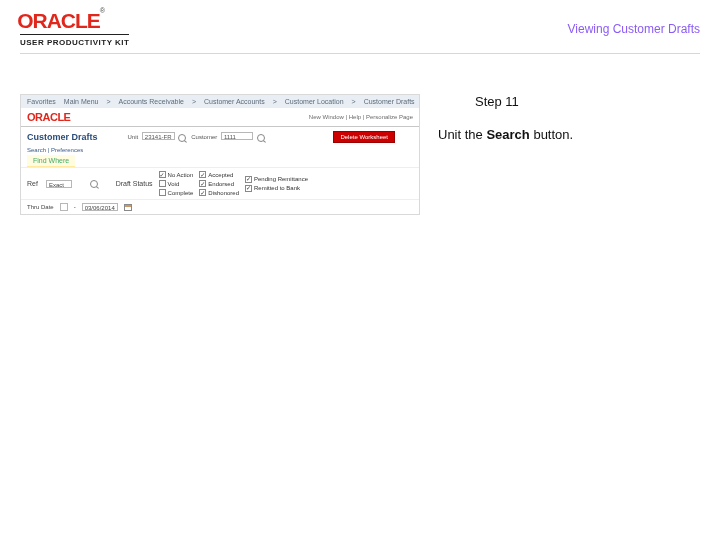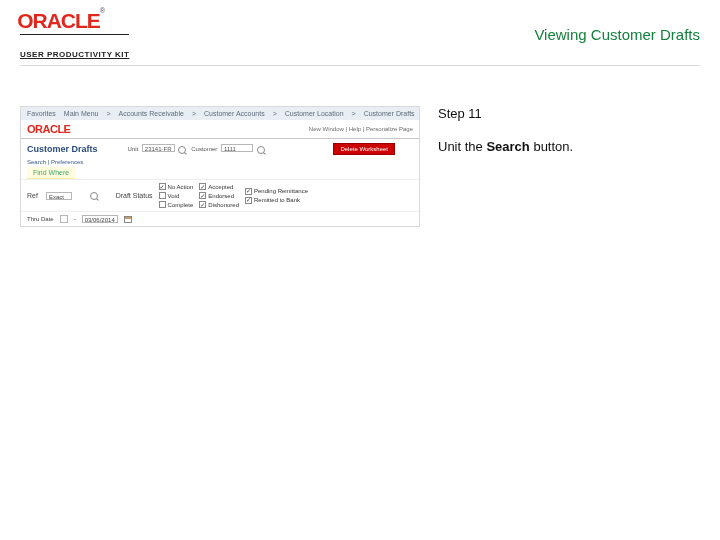--- a/index.html
+++ b/index.html
@@ -4,29 +4,29 @@
 <style>
   * { box-sizing: border-box; margin: 0; padding: 0; }
   html, body { width: 720px; height: 540px; font-family: Arial, Helvetica, sans-serif; background: #fff; }
   .page { width: 720px; height: 492px; position: relative; }
 
   
   .header-band { display: flex; align-items: center; justify-content: space-between; padding: 10px 20px 4px 20px; }
   .oracle-logo { display: flex; flex-direction: column; }
   .oracle-word { font-family: Arial, sans-serif; font-weight: 900; font-size: 20px; color: #e1261c; letter-spacing: -1px; transform: scaleX(1.05); position: relative; }
   .oracle-word .r2 { position: absolute; top: -3px; font-size: 7px; color: #555; font-weight: normal; }
-  .upk { font-size: 8px; font-weight: bold; letter-spacing: 0.5px; color: #222; margin-top: 1px; border-top: 1px solid #222; padding-top: 15px; text-decoration: underline; }
-  .page-title { font-size: 15px; color: #15803d; }
+  .upk { font-size: 8px; font-weight: bold; letter-spacing: 0.5px; color: #222; margin-top: 1px; border-top: 1px solid #222; padding-top: 3px; }
+  .page-title { font-size: 12px; color: #8b5cf6; }
   .header-rule { height: 1px; background: #d7d7d7; margin: 2px 20px 0 20px; }
 
   
   .body-area { display: flex; padding: 40px 20px 0 20px; gap: 18px; align-items: flex-start; }
   .shot-col { width: 400px; }
   .instr-col { flex: 1; font-size: 13px; color: #111; }
-  .step-label { margin-bottom: 18px; }
+  .step-label { margin-bottom: 18px; margin-left: 37px; }
   .instr-text .bold { font-weight: bold; text-align: center; }
 
   
   .app { width: 400px; border: 1px solid #d9d9d9; font-size: 7px; color: #444; background: #fff; }
   .app-top { background: #e9eef4; display: flex; gap: 8px; padding: 3px 6px; overflow: hidden; white-space: nowrap; }
   .app-top span { color: #5b6b7a; }
   .app-top .spacer { flex: 1; }
   .app-logo-row { display: flex; align-items: center; gap: 12px; padding: 3px 6px; }
   .app-oracle { font-weight: 900; color: #e1261c; font-size: 11px; letter-spacing: -0.5px; }
   .app-meta { margin-left: auto; font-size: 6px; color: #6b6b6b; }

